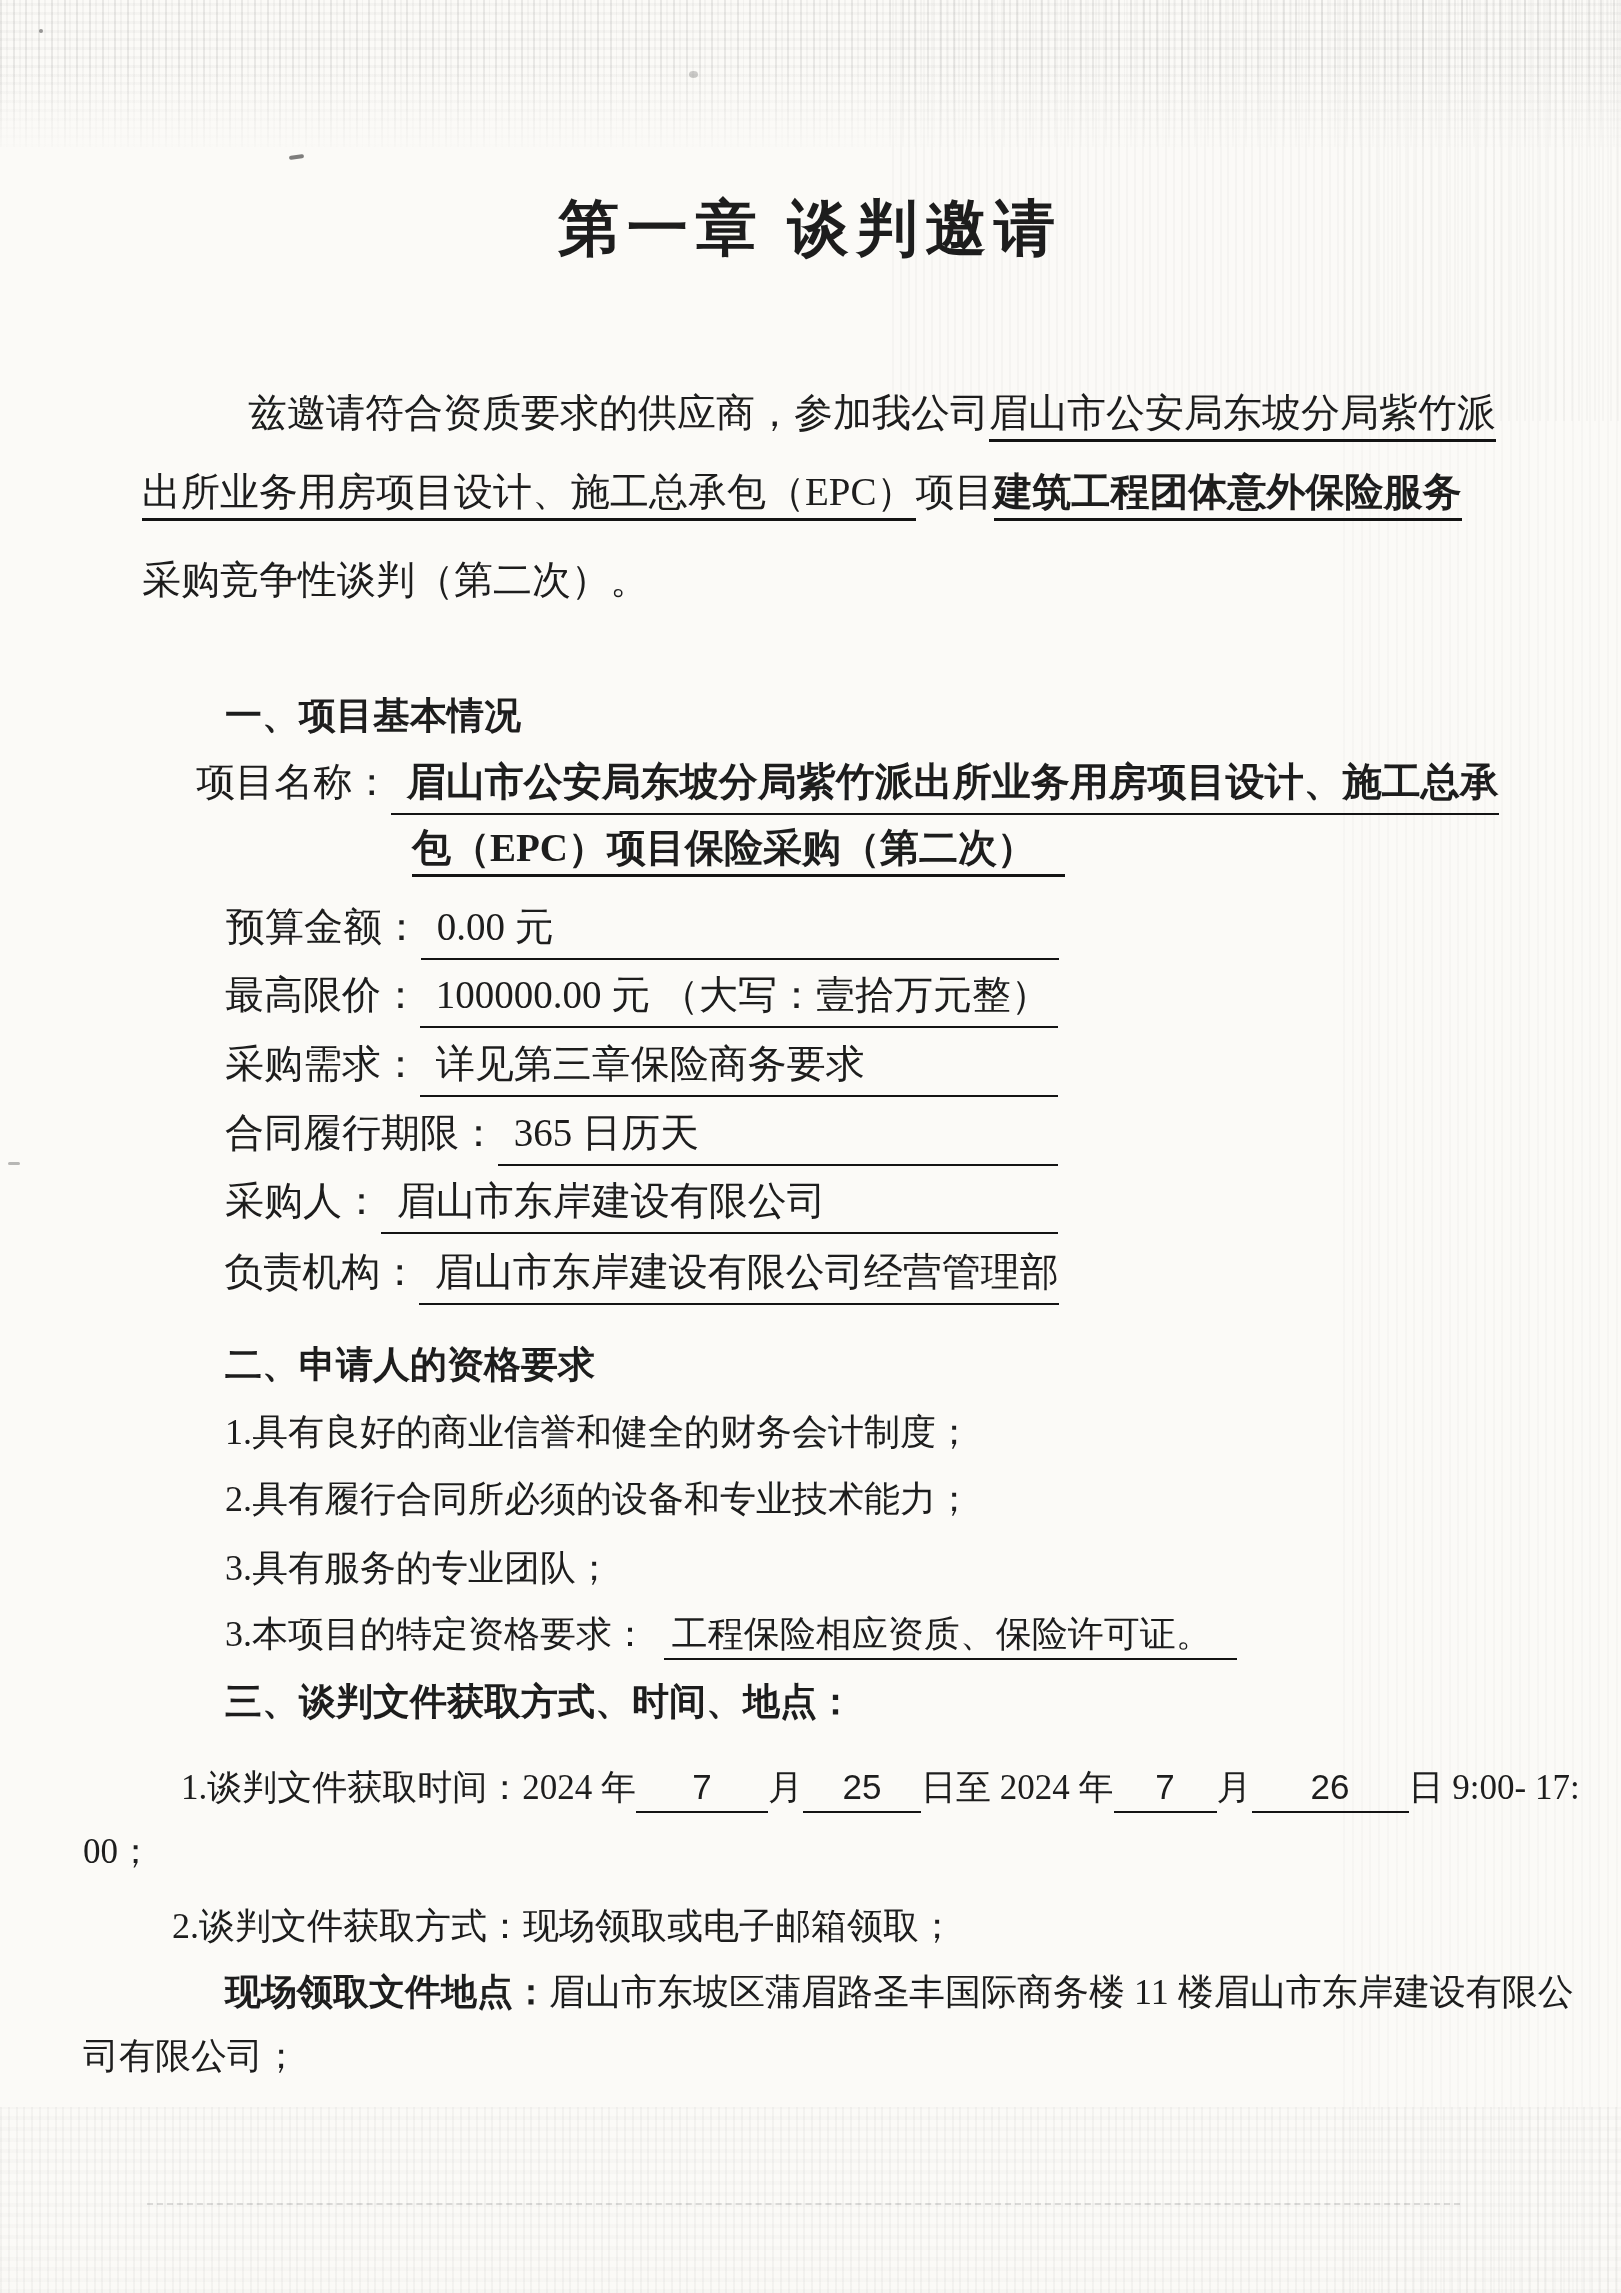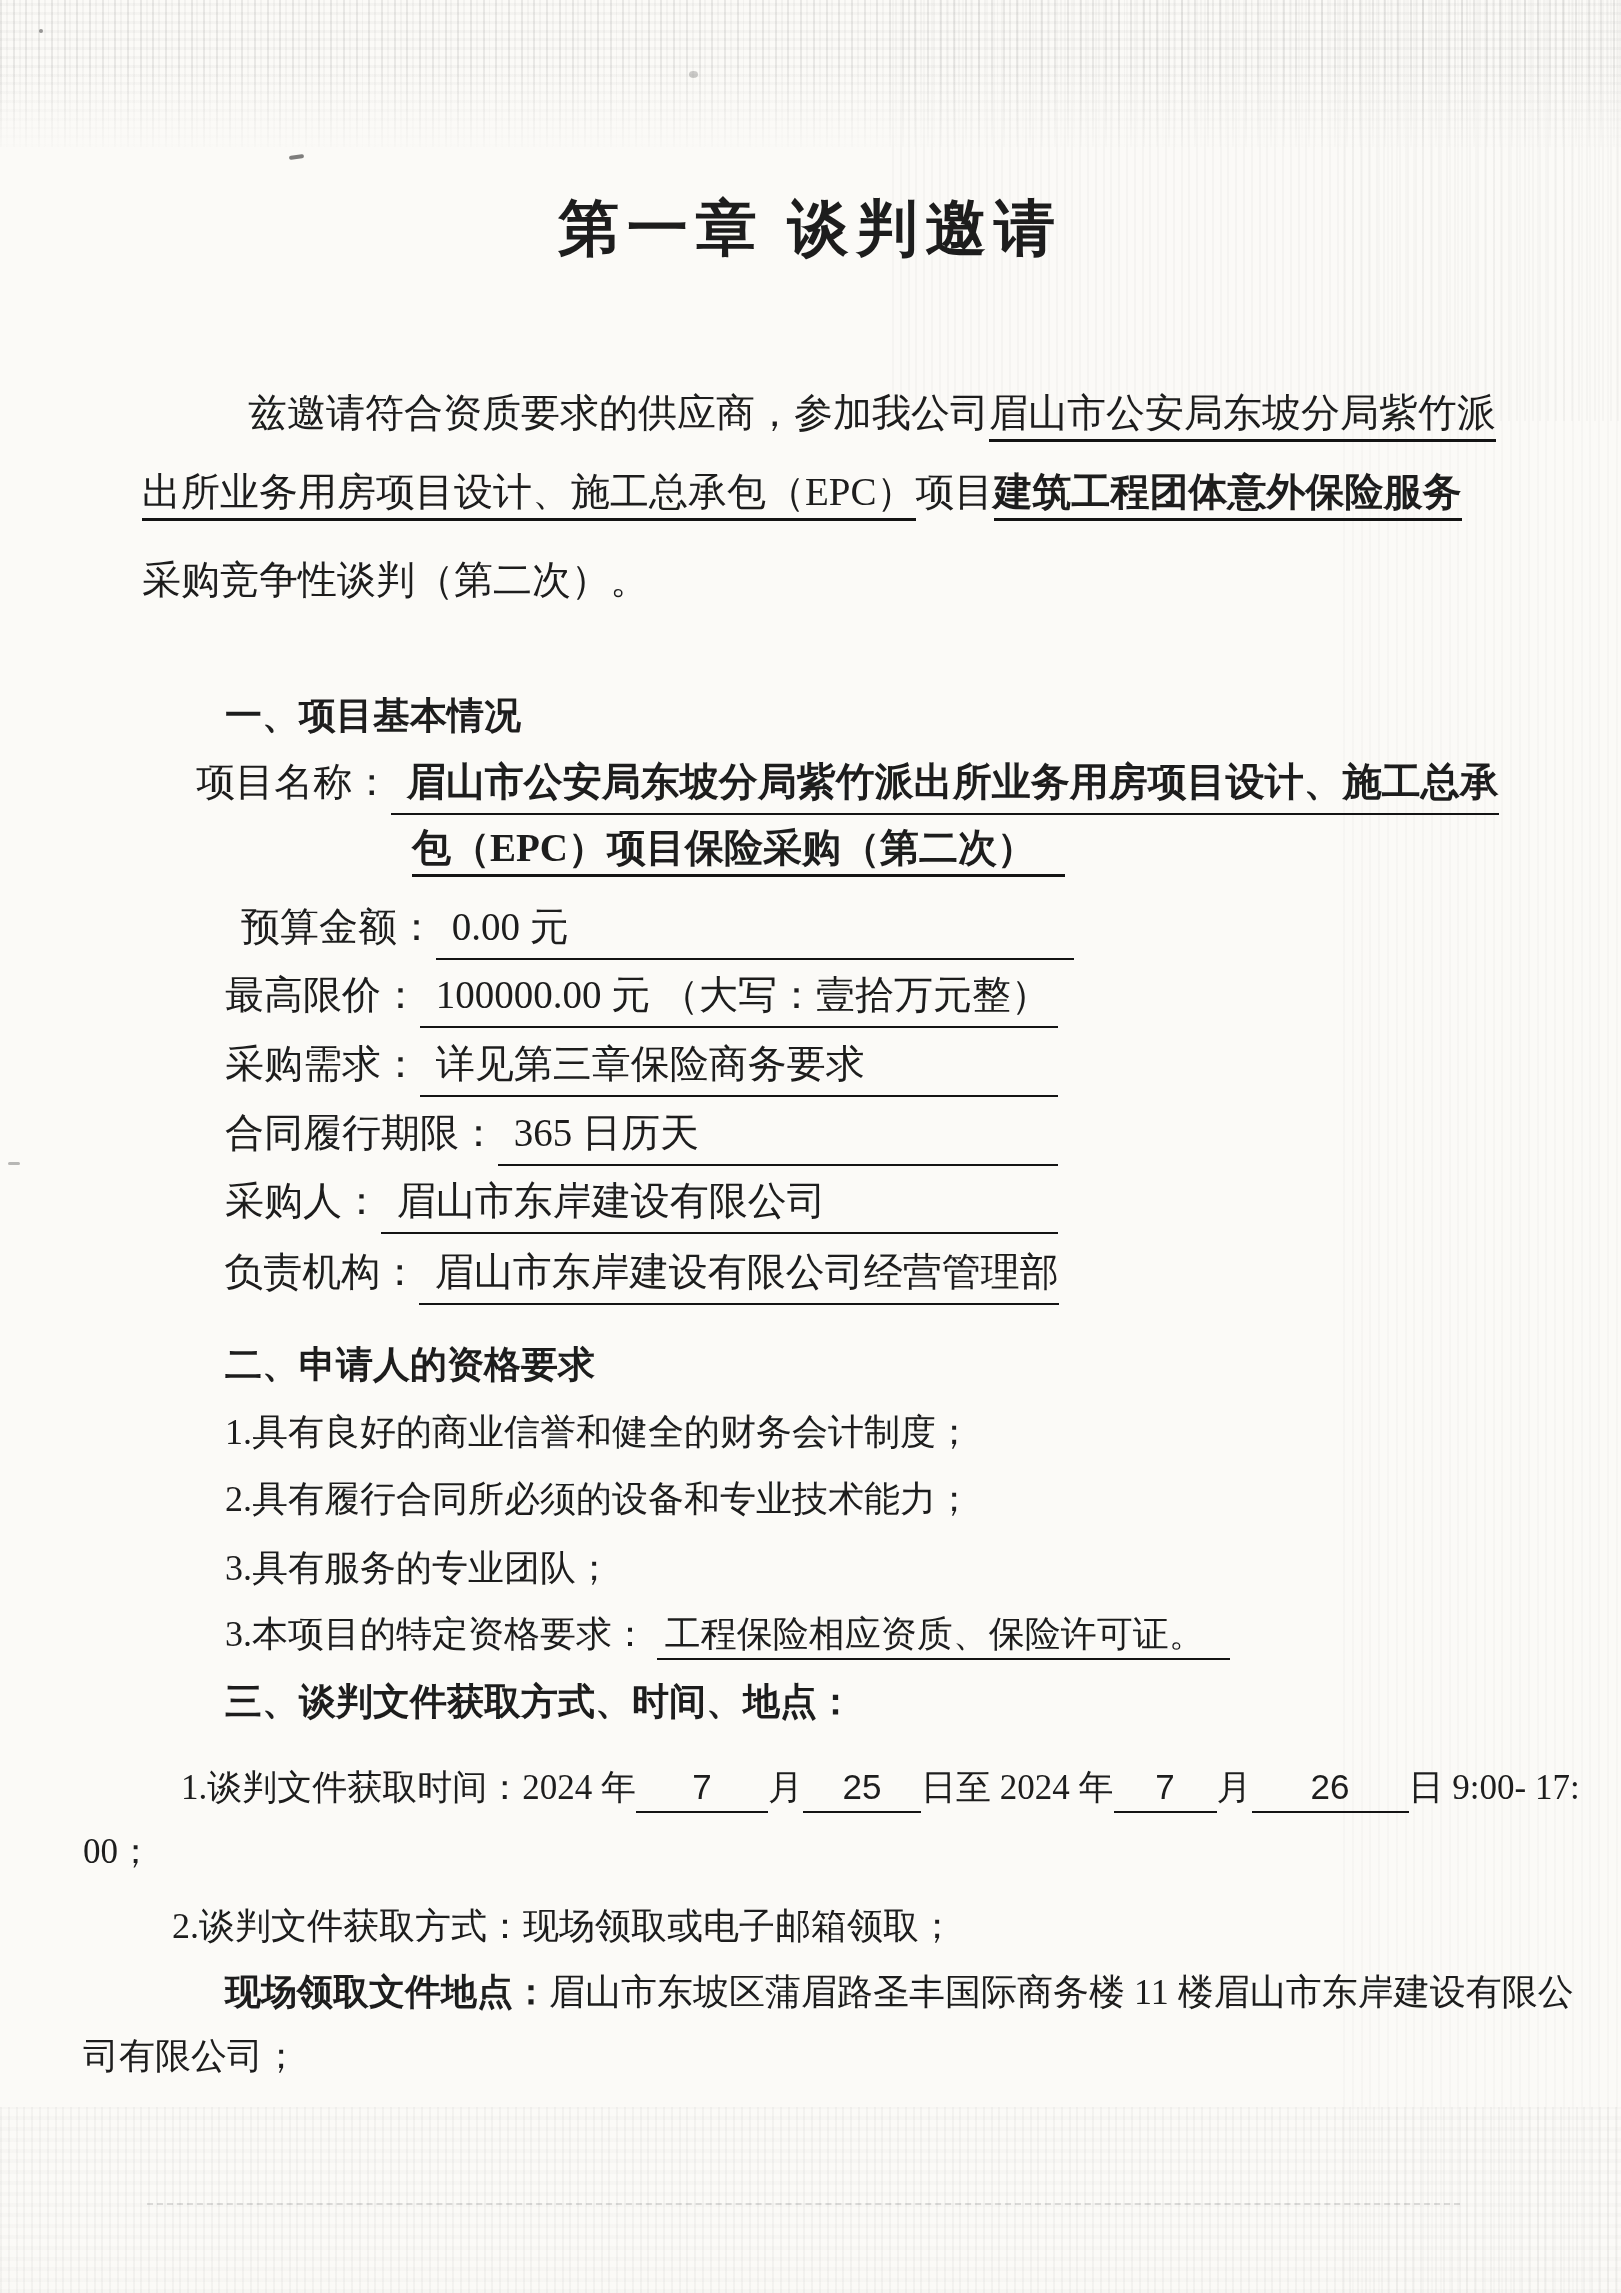--- a/index.html
+++ b/index.html
@@ -53,21 +53,21 @@
   .sans  { font-family:Liberation Sans, sans-serif; }
   .bold  { font-weight:bold; }
   .title {
     position:absolute; top:188px; left:0; width:1621px;
     margin:0; text-align:center;
     font-size:61px; font-weight:bold; letter-spacing:7.8px;
     font-family:"Liberation Serif","DejaVu Serif",serif;
   }
   .heading { font-size:37px; font-weight:bold; font-family:"Liberation Sans","DejaVu Sans",sans-serif; }
   .u  { border-bottom:3.9px solid #141414; padding-bottom:4.9px; }
-  .u2 { border-bottom:2.9px solid #141414; padding-bottom:3.9px; }
+  .u2 { border-bottom:2.9px solid #141414; padding-bottom:3.9px;margin-left:7px; }
 
   .frow { position:absolute; display:flex; font-size:39px; white-space:nowrap;justify-content:center; }
   .frow .flabel { flex:0 0 auto; }
   .frow .fvalue {
     flex:1 1 auto;
     border-bottom:2.9px solid #141414;
     padding:0 0 3.9px 15.7px;
   }
   .blank {
     display:inline-block; text-align:center;
@@ -105,21 +105,21 @@
   <div class="line heading" style="top:694px;left:225px">一、项目基本情况</div>
 
   <div class="frow" style="top:755px;left:225px;width:1245px">
     <span class="flabel">项目名称：</span>
     <span class="fvalue bold">眉山市公安局东坡分局紫竹派出所业务用房项目设计、施工总承</span>
   </div>
   <div class="line" style="top:825px;left:412px">
     <span class="u bold" style="padding-right:29px">包（EPC）项目保险采购（第二次）</span>
   </div>
 
-  <div class="frow" style="top:900px;left:241px;width:833px">
+  <div class="frow" style="top:900px;left:226px;width:833px">
     <span class="flabel">预算金额：</span>
     <span class="fvalue">0.00 元</span>
   </div>
   <div class="frow" style="top:968px;left:225px;width:833px">
     <span class="flabel">最高限价：</span>
     <span class="fvalue">100000.00 元 （大写：壹拾万元整）</span>
   </div>
   <div class="frow" style="top:1037px;left:225px;width:833px">
     <span class="flabel">采购需求：</span>
     <span class="fvalue">详见第三章保险商务要求</span>

